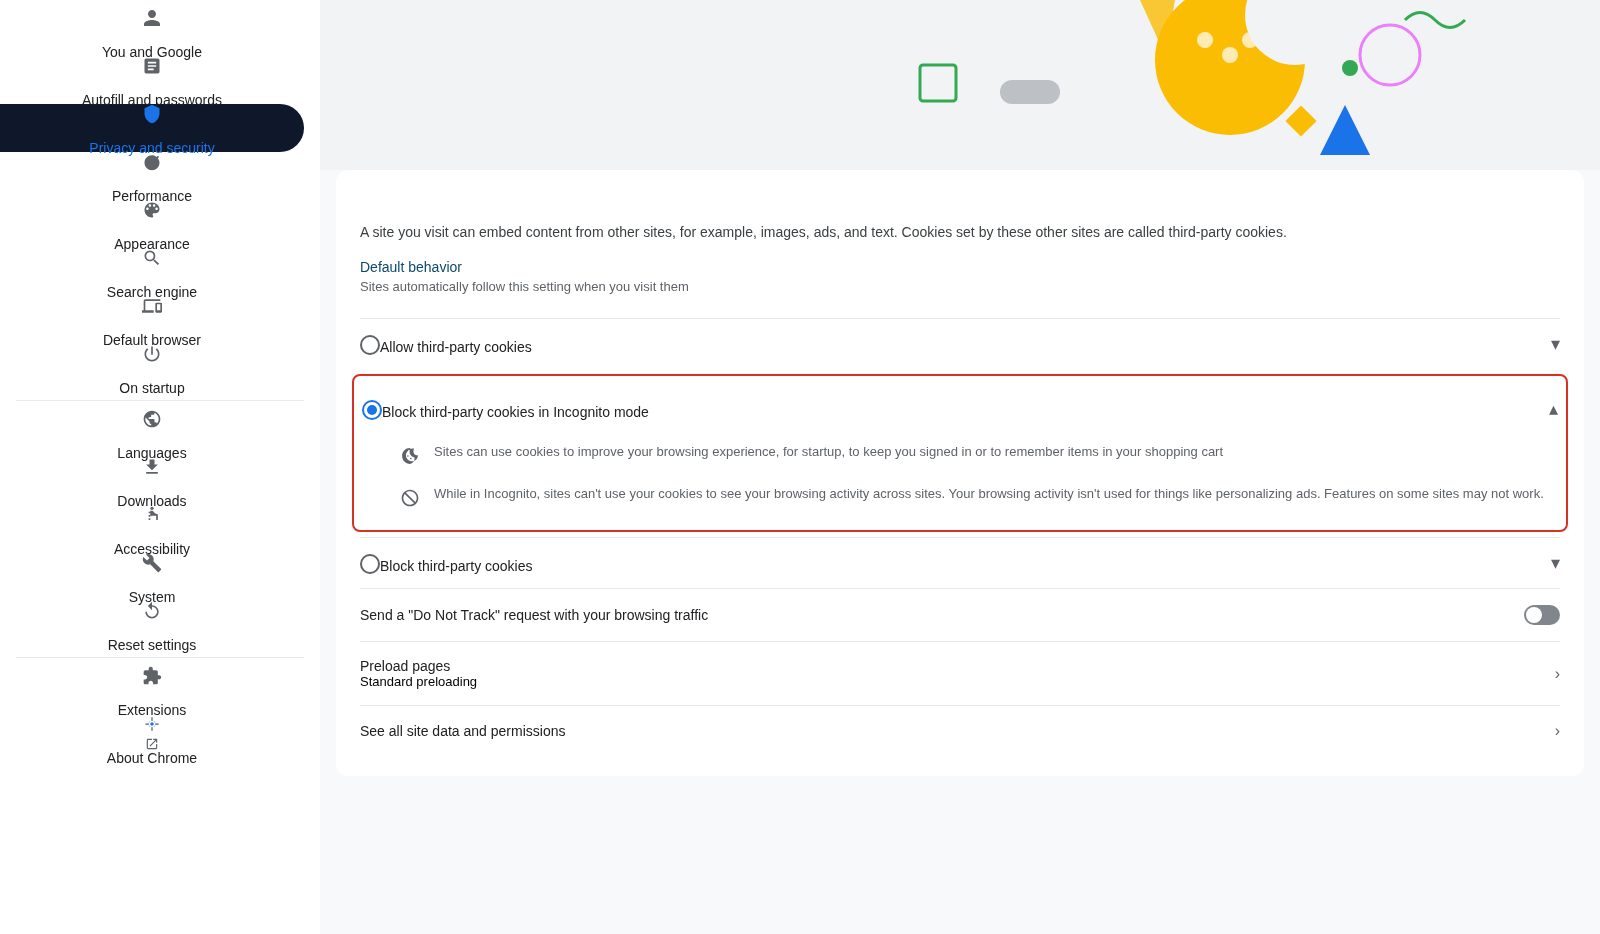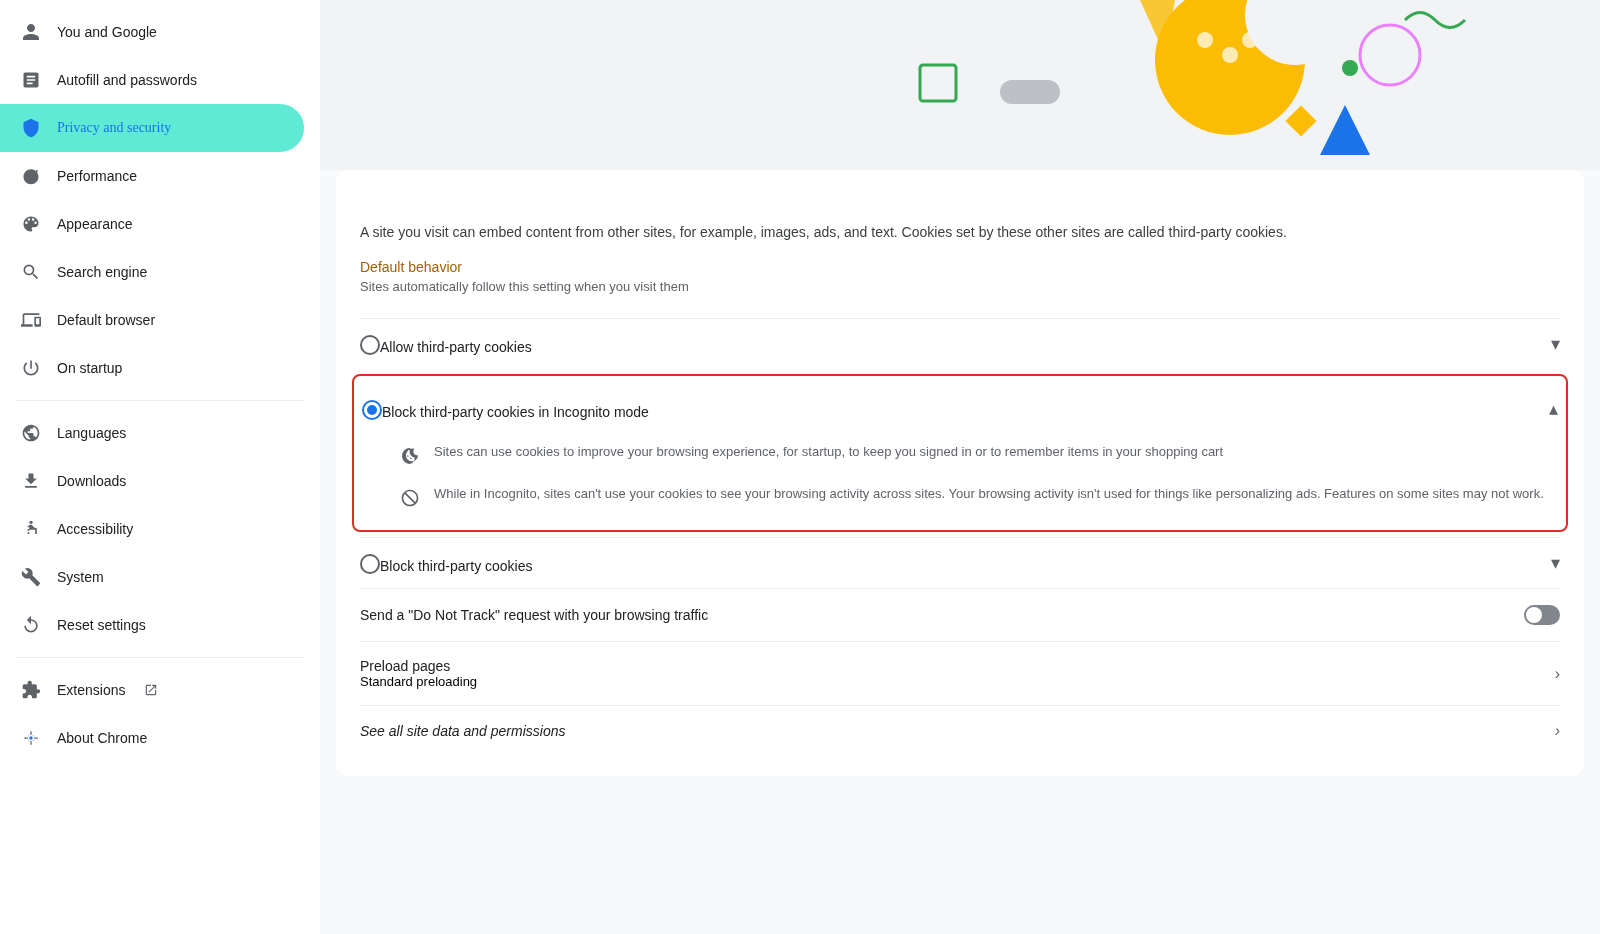--- a/index.html
+++ b/index.html
@@ -17,33 +17,33 @@
       width: 320px;
       background: #fff;
       height: 100%;
       overflow-y: auto;
       flex-shrink: 0;
       padding: 8px 0;
     }
     .nav-item {
       display: flex;
       align-items: center;
-      padding: 0 21px;
+      padding: 0 4px;
       height: 48px;
       cursor: pointer;
       border-radius: 0 24px 24px 0;
       margin-right: 16px;
       gap: 16px;
       color: #202124;
       font-size: 14px;
+      flex-direction: column;
     }
     .nav-item.active {
-      background: #5eead4;
+      background: #0f172a;
       color: #1a73e8;
-      font-family: Liberation Serif, serif;
     }
     .nav-item.active .nav-icon { color: #1a73e8; }
     .nav-icon {
       width: 20px;
       height: 20px;
       display: flex;
       align-items: center;
       justify-content: center;
       color: #5f6368;
       font-size: 18px;
@@ -88,21 +88,21 @@
     .section-description {
       color: #3c4043;
       font-size: 14px;
       line-height: 1.5;
       margin-bottom: 16px;
       margin-top: 32px;
     }
     .section-subtitle {
       font-size: 14px;
       font-weight: 500;
-      color: #a16207;
+      color: #0c4a6e;
       margin-bottom: 4px;
     }
     .section-subtext {
       font-size: 13px;
       color: #5f6368;
       margin-bottom: 24px;
     }
     
     .radio-option {
       display: flex;
@@ -466,20 +466,20 @@
     </div>
 
     <div class="settings-row" style="cursor:pointer;">
       <div class="settings-row-label">
         <div class="settings-row-title">Preload pages</div>
         <div class="settings-row-subtitle">Standard preloading</div>
       </div>
       <span class="chevron-right">›</span>
     </div>
 
-    <div class="settings-row" style="cursor:pointer;font-style:italic;">
+    <div class="settings-row" style="cursor:pointer;">
       <div class="settings-row-label">
         <div class="settings-row-title">See all site data and permissions</div>
       </div>
       <span class="chevron-right">›</span>
     </div>
   </div>
 </main>
 
 </body></html>

